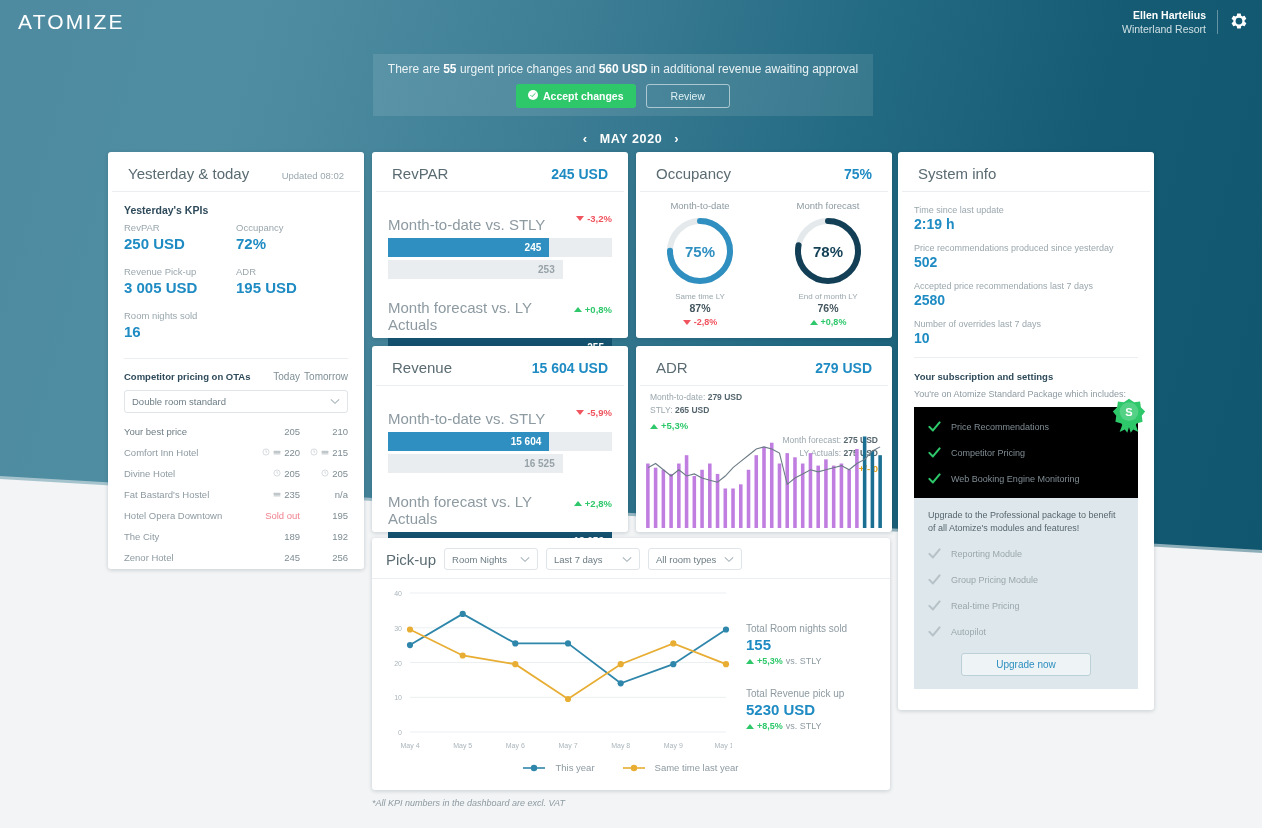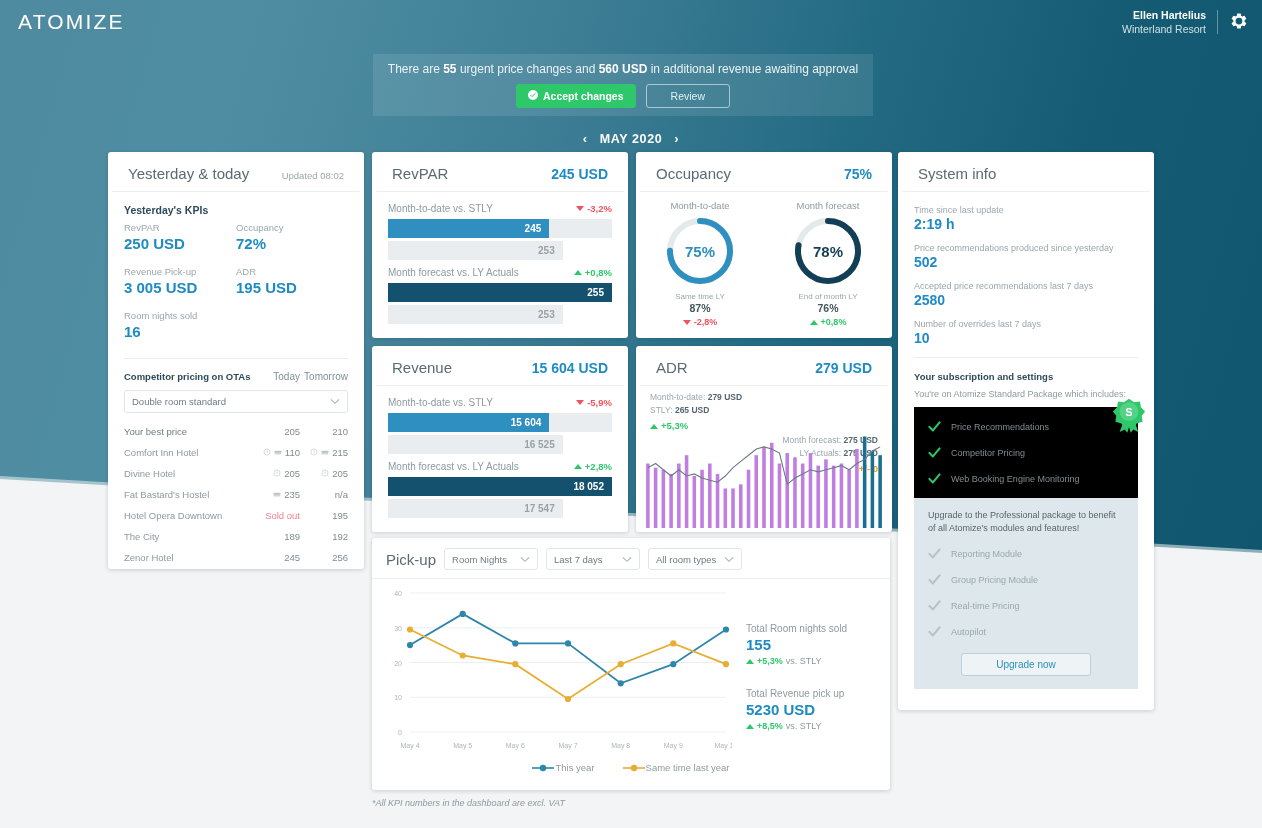--- a/index.html
+++ b/index.html
@@ -130,21 +130,21 @@
                  display: flex; align-items: center; justify-content: flex-end; gap: 3px; }
   .comp-row .v.sold { color: #f0828e; }
   .icn { opacity: .55; display: inline-block; }
 
   
   #revpar  { left: 372px; top: 152px; width: 256px; height: 186px; }
   #revenue { left: 372px; top: 346px; width: 256px; height: 186px; }
   .barblock { padding: 4px 16px 0 16px; }
   .bar-label-row { display: flex; justify-content: space-between; align-items: center;
                    margin: 7px 0 5px 0; }
-  .bar-label { color: #8d9aa1; font-size: 10px; }
+  .bar-label { color: #8d9aa1; font-size: 15px; margin-top: 13px; }
   .delta { font-size: 9.5px; font-weight: bold; display: flex; align-items: center; gap: 3px; }
   .delta.up   { color: #2ec86b; }
   .delta.down { color: #f0545f; }
   .delta.flat { color: #e8a317; }
   .bar-track { height: 19px; background: #e9edef; margin-bottom: 3px; position: relative; }
   .bar-fill  { height: 19px; position: absolute; left: 0; top: 0; }
   .bar-fill.light { background: #2e8fc0; }
   .bar-fill.dark  { background: #14516e; }
   .bar-num { position: absolute; right: 8px; top: 0; line-height: 19px;
              font-size: 10px; font-weight: bold; }
@@ -210,21 +210,21 @@
   }
   .pick-body { display: flex; padding: 6px 0 0 0; }
   .pick-chart { width: 352px; height: 175px; position: relative; margin-left: 8px; }
   .pick-side { padding: 38px 0 0 14px; }
   .side-label { color: #8d9aa1; font-size: 10px; }
   .side-val { color: #1e8bc3; font-size: 15px; font-weight: bold; margin-top: 2px; }
   .side-delta { font-size: 9px; margin-top: 3px; display: flex; align-items: center; gap: 3px;
                 color: #8d9aa1; }
   .side-delta b { color: #2ec86b; }
   .legend { display: flex; justify-content: center; gap: 28px; margin-top: 2px; }
-  .leg { display: flex; align-items: center; gap: 1px; color: #8d9aa1; font-size: 9.5px; }
+  .leg { display: flex; align-items: center; gap: 10px; color: #8d9aa1; font-size: 9.5px; }
 
   .footnote {
     position: absolute; left: 372px; top: 798px;
     color: #8d9aa1; font-size: 9px; font-style: italic;
   }
   .tri { width: 0; height: 0; border-left: 4px solid transparent; border-right: 4px solid transparent; }
   .tri.up   { border-bottom: 5px solid #2ec86b; }
   .tri.down { border-top: 5px solid #f0545f; }
 </style>
 </head>
@@ -333,21 +333,21 @@
           <span class="n">Comfort Inn Hotel</span>
           <span class="v">
             <span class="icn"><svg viewBox="0 0 12 12" width="8" height="8" fill="none" stroke="#9aa7ad" stroke-width="1.1">
                 <circle cx="6" cy="6" r="4.6"></circle>
                 <path d="M6 3.3V6l1.8 1.1"></path>
               </svg></span>
             <span class="icn"><svg viewBox="0 0 12 12" width="8" height="8" fill="#8d9aa1">
                 <rect x="1" y="4.2" width="10" height="4.2" rx=".6"></rect>
                 <rect x="1" y="8.4" width="10" height="1.2"></rect>
               </svg></span>
-            <span>110</span>
+            <span>220</span>
           </span>
           <span class="v">
             <span class="icn"><svg viewBox="0 0 12 12" width="8" height="8" fill="none" stroke="#9aa7ad" stroke-width="1.1">
                 <circle cx="6" cy="6" r="4.6"></circle>
                 <path d="M6 3.3V6l1.8 1.1"></path>
               </svg></span>
             <span class="icn"><svg viewBox="0 0 12 12" width="8" height="8" fill="#8d9aa1">
                 <rect x="1" y="4.2" width="10" height="4.2" rx=".6"></rect>
                 <rect x="1" y="8.4" width="10" height="1.2"></rect>
               </svg></span>

